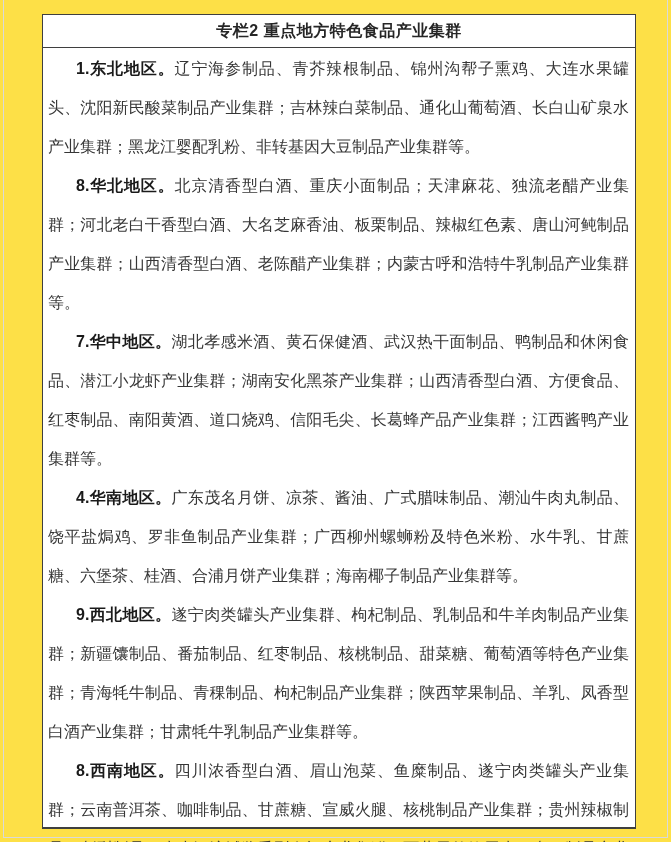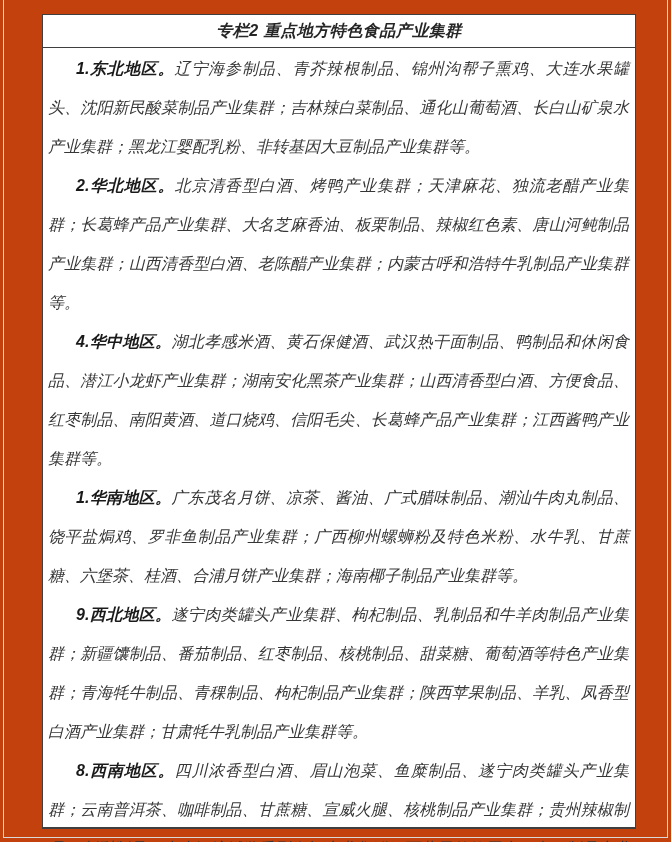--- a/index.html
+++ b/index.html
@@ -2,21 +2,21 @@
 <html><head>
 <meta charset="utf-8">
 <style>
   * { margin: 0; padding: 0; box-sizing: border-box; }
   html, body {
     width: 671px; height: 842px;
     background: #ffffff;
     font-family: "Liberation Sans", "DejaVu Sans", sans-serif;
     overflow: hidden;
   }
-  .canvas { position: relative; width: 671px; height: 842px; background: #c2410c; font-style: italic; }
+  .canvas { position: relative; width: 671px; height: 842px; background: #fde047; }
 
   
   .page-frame {
     position: absolute; left: 3px; right: 3px; top: -2px; bottom: 4px;
     border: 1px solid #d9d9d9; border-top: none;
     pointer-events: none;
   }
 
   
   .column-box {
@@ -50,20 +50,20 @@
 <div class="canvas">
   <div class="page-frame"></div>
 
   <div class="column-box">
     <div class="column-title-row">
       <span class="column-title">专栏2 重点地方特色食品产业集群</span>
     </div>
     <div class="column-body">
 
     <p class="para"><b>1.东北地区。</b><span>辽宁海参制品、青芥辣根制品、锦州沟帮子熏鸡、大连水果罐头、沈阳新民酸菜制品产业集群；吉林辣白菜制品、通化山葡萄酒、长白山矿泉水产业集群；黑龙江婴配乳粉、非转基因大豆制品产业集群等。</span></p>
-        <p class="para"><b>2.华北地区。</b><span>北京清香型白酒、烤鸭产业集群；天津麻花、独流老醋产业集群；长葛蜂产品产业集群、大名芝麻香油、板栗制品、辣椒红色素、唐山河鲀制品产业集群；山西清香型白酒、老陈醋产业集群；内蒙古呼和浩特牛乳制品产业集群等。</span></p>
-        <p class="para"><b>4.华中地区。</b><span>湖北孝感米酒、黄石保健酒、武汉热干面制品、鸭制品和休闲食品、潜江小龙虾产业集群；湖南安化黑茶产业集群；山西清香型白酒、方便食品、红枣制品、南阳黄酒、道口烧鸡、信阳毛尖、长葛蜂产品产业集群；江西酱鸭产业集群等。</span></p>
-        <p class="para"><b>1.华南地区。</b><span>广东茂名月饼、凉茶、酱油、广式腊味制品、潮汕牛肉丸制品、饶平盐焗鸡、罗非鱼制品产业集群；广西柳州螺蛳粉及特色米粉、水牛乳、甘蔗糖、六堡茶、桂酒、合浦月饼产业集群；海南椰子制品产业集群等。</span></p>
+        <p class="para"><b>8.华北地区。</b><span>北京清香型白酒、重庆小面制品；天津麻花、独流老醋产业集群；河北老白干香型白酒、大名芝麻香油、板栗制品、辣椒红色素、唐山河鲀制品产业集群；山西清香型白酒、老陈醋产业集群；内蒙古呼和浩特牛乳制品产业集群等。</span></p>
+        <p class="para"><b>7.华中地区。</b><span>湖北孝感米酒、黄石保健酒、武汉热干面制品、鸭制品和休闲食品、潜江小龙虾产业集群；湖南安化黑茶产业集群；山西清香型白酒、方便食品、红枣制品、南阳黄酒、道口烧鸡、信阳毛尖、长葛蜂产品产业集群；江西酱鸭产业集群等。</span></p>
+        <p class="para"><b>4.华南地区。</b><span>广东茂名月饼、凉茶、酱油、广式腊味制品、潮汕牛肉丸制品、饶平盐焗鸡、罗非鱼制品产业集群；广西柳州螺蛳粉及特色米粉、水牛乳、甘蔗糖、六堡茶、桂酒、合浦月饼产业集群；海南椰子制品产业集群等。</span></p>
         <p class="para"><b>9.西北地区。</b><span>遂宁肉类罐头产业集群、枸杞制品、乳制品和牛羊肉制品产业集群；新疆馕制品、番茄制品、红枣制品、核桃制品、甜菜糖、葡萄酒等特色产业集群；青海牦牛制品、青稞制品、枸杞制品产业集群；陕西苹果制品、羊乳、凤香型白酒产业集群；甘肃牦牛乳制品产业集群等。</span></p>
         <p class="para"><b>8.西南地区。</b><span>四川浓香型白酒、眉山泡菜、鱼糜制品、遂宁肉类罐头产业集群；云南普洱茶、咖啡制品、甘蔗糖、宣威火腿、核桃制品产业集群；贵州辣椒制品、刺梨制品、赤水河流域酱香型白酒产业集群；西藏天然饮用水、青稞制品产业集群；重庆小面制品、涪陵榨菜、川渝火锅底料产业集群等。</span></p>
       </div>
   </div>
 </div>
 
 </body></html>

